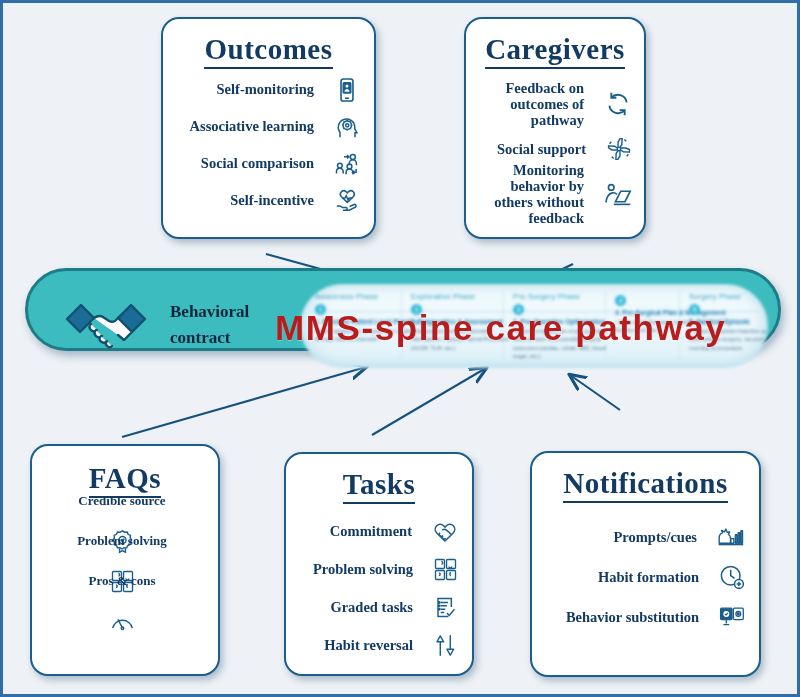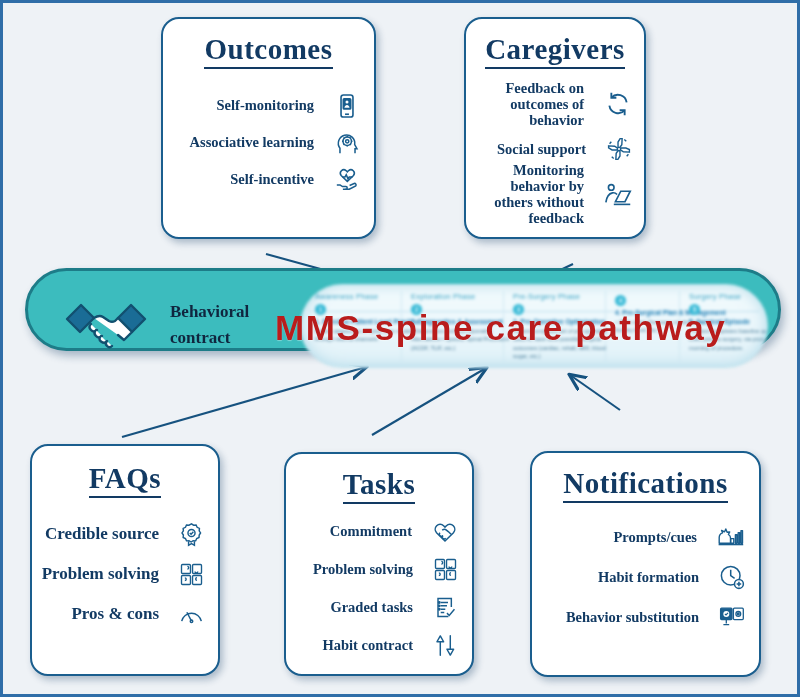--- a/index.html
+++ b/index.html
@@ -51,34 +51,34 @@
   }
   .row .lbl{ text-align:right; line-height:1.12; }
   .row .ico{
     flex:0 0 auto;
     display:flex;align-items:center;justify-content:center;
   }
   .ico svg{display:block;}
 
   
   #card-outcomes{ left:158px; top:14px; width:215px; height:222px; }
-  #card-outcomes .card-title{ font-size:29px; margin:14px 0 16px; }
+  #card-outcomes .card-title{ font-size:29px; margin:14px 0 0; }
   #card-outcomes .rows{ padding:4px 14px 0 10px; }
   #card-outcomes .row{ height:33px; font-size:14.5px; margin-bottom:4px; }
 
   #card-caregivers{ left:461px; top:14px; width:182px; height:222px; }
   #card-caregivers .card-title{ font-size:29px; margin:14px 0 4px; }
   #card-caregivers .rows{ padding:10px 12px 0 10px; }
   #card-caregivers .row{ height:42px; font-size:14.5px; margin-bottom:3px; }
 
   
   #card-faqs{ left:27px; top:441px; width:190px; height:232px; }
   #card-faqs .card-title{ font-size:29px; margin:16px 0 6px; }
   #card-faqs .rows{ padding:10px 14px 0 8px; }
-  #card-faqs .row{ height:40px; font-size:17px; }
+  #card-faqs .row{ height:40px; font-size:13px;flex-direction:column; }
 
   #card-tasks{ left:281px; top:449px; width:190px; height:224px; }
   #card-tasks .card-title{ font-size:29px; margin:14px 0 4px; }
   #card-tasks .rows{ padding:4px 14px 0 8px; }
   #card-tasks .row{ height:38px; font-size:14.5px; }
 
   #card-notifications{ left:527px; top:448px; width:231px; height:226px; }
   #card-notifications .card-title{ font-size:29px; margin:14px 0 4px; }
   #card-notifications .rows{ padding:10px 14px 0 8px; }
   #card-notifications .row{ height:40px; font-size:14.5px; }
@@ -201,20 +201,35 @@
         <div class="ico">
           <svg width="26" height="26" viewBox="0 0 24 24" fill="none" stroke="#1a5e8e" stroke-width="1.4">
             <path d="M19.4 21.5v-4.2h1.8l-2.1-3.9a7.6 7.6 0 1 0-13.6 3.4v4.7"></path>
             <circle cx="12.2" cy="10.4" r="3.9"></circle>
             <circle cx="12.2" cy="10.4" r="1.5"></circle>
             <path d="M12.2 5.6v1.2M12.2 14v1.2M7.4 10.4h1.2M15.8 10.4H17M8.8 7l.85.85M14.75 12.95l.85.85M8.8 13.8l.85-.85M14.75 7.85l.85-.85"></path>
           </svg>
         </div>
       </div>
 
+      <div class="row">
+        <div class="lbl">Social comparison</div>
+        <div class="ico">
+          <svg width="26" height="26" viewBox="0 0 24 24" fill="none" stroke="#1a5e8e" stroke-width="1.4">
+            <circle cx="17.4" cy="5.6" r="2.3"></circle>
+            <path d="M14.1 13.2v-1.8a3.3 3.3 0 0 1 6.6 0v1.8"></path>
+            <circle cx="5.4" cy="13.4" r="2.2"></circle>
+            <path d="M2.3 20.8V19a3.1 3.1 0 0 1 6.2 0v1.8"></path>
+            <circle cx="14.3" cy="14.2" r="2.2"></circle>
+            <path d="M11.2 21.4v-1.7a3.1 3.1 0 0 1 6.2 0v1.7"></path>
+            <path d="M9.2 5.4h4.4l-1.5-1.6M13.6 5.4l-1.5 1.6"></path>
+            <path d="M20.4 16.6v3.1h-3l1.4-1.5M17.4 19.7l1.4 1.5"></path>
+          </svg>
+        </div>
+      </div>
 
       <div class="row">
         <div class="lbl">Self-incentive</div>
         <div class="ico">
           <svg width="26" height="26" viewBox="0 0 24 24" fill="none" stroke="#1a5e8e" stroke-width="1.4">
             <path d="M12.3 13.3 6.6 7.8a3.2 3.2 0 0 1 4.5-4.5l1.2 1.2 1.2-1.2a3.2 3.2 0 0 1 4.5 4.5z"></path>
             <path d="M7.9 9.3h2.2l1.2-2.1 1.6 3.8 1.1-1.7h3.1"></path>
             <path d="M2.6 16.6h3l2.2 1.5h3.2a1.2 1.2 0 0 1 0 2.4H8.2"></path>
             <path d="M10.5 20.5h3.6l6-3.1a1.4 1.4 0 0 0-1.5-2.2l-4.2 1.9"></path>
           </svg>
@@ -224,21 +239,21 @@
     </div>
   </div>
 
   <div class="card" id="card-caregivers">
     <div class="card-title">
       <span>Caregivers</span>
     </div>
     <div class="rows">
 
       <div class="row">
-        <div class="lbl">Feedback on outcomes of behavior</div>
+        <div class="lbl">Feedback on outcomes of pathway</div>
         <div class="ico">
           <svg width="28" height="28" viewBox="0 0 24 24" fill="none" stroke="#1a5e8e" stroke-width="1.6">
             <path d="M19.4 10.6a7.6 7.6 0 0 0-13.1-4"></path>
             <path d="M4.6 13.4a7.6 7.6 0 0 0 13.1 4"></path>
             <path d="M6.3 2.3v4.3h4.3"></path>
             <path d="M17.7 21.7v-4.3h-4.3"></path>
           </svg>
         </div>
       </div>
 
@@ -429,21 +444,21 @@
             <path d="M7.4 7.2h7M7.4 10.4h6M7.4 13.6h4.4M7.4 16.8h3.4"></path>
             <circle cx="6" cy="7.2" r=".7" fill="#1a5e8e"></circle>
             <circle cx="6" cy="10.4" r=".7" fill="#1a5e8e"></circle>
             <circle cx="6" cy="13.6" r=".7" fill="#1a5e8e"></circle>
             <path d="M13.4 17.4l2.2 2.2 5-6"></path>
           </svg>
         </div>
       </div>
 
       <div class="row">
-        <div class="lbl">Habit contract</div>
+        <div class="lbl">Habit reversal</div>
         <div class="ico">
           <svg width="25" height="25" viewBox="0 0 24 24" fill="none" stroke="#1a5e8e" stroke-width="1.4" stroke-linejoin="round">
             <path d="M7 21.4V8.4H3.8L7 2.8l3.2 5.6H7z"></path>
             <path d="M16.6 2.6v13h3.2l-3.2 5.6-3.2-5.6h3.2z"></path>
           </svg>
         </div>
       </div>
 
     </div>
   </div>

